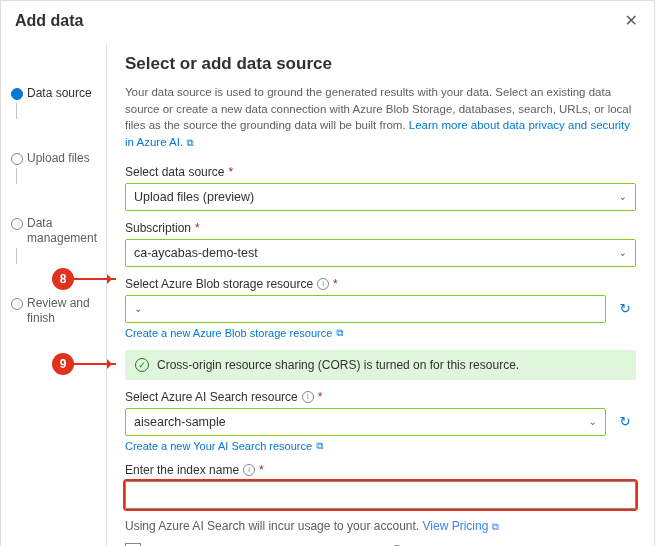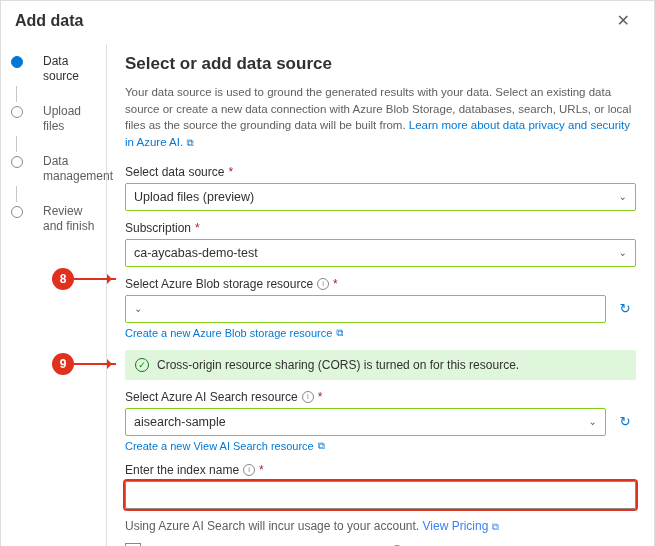--- a/index.html
+++ b/index.html
@@ -1,23 +1,23 @@
 <!DOCTYPE html>
 <html><head>
 <meta charset="utf-8">
 <style>
   * { box-sizing: border-box; margin: 0; padding: 0; }
   body { font-family: "Segoe UI", -apple-system, Arial, sans-serif; font-size: 13px; color: #323130; background: #fff; width: 655px; height: 546px; overflow: hidden; }
   .dialog { width: 100%; height: 100%; display: flex; flex-direction: column; border: 1px solid #ddd; }
-  .header { display:flex; align-items:center; justify-content:space-between; padding: 10px 24px 14px 14px; }
+  .header { display:flex; align-items:center; justify-content:space-between; padding: 10px 16px 14px 14px; }
   .header .title { font-size: 16px; font-weight: 600; }
   .close { font-size: 16px; color: #605e5c; cursor:pointer; background:none; border:none; }
   .body { flex: 1; display: flex; overflow:hidden; }
   .stepper { width: 106px; border-right: 1px solid #e1dfdd; padding: 10px 10px; font-size: 12px; color:#605e5c; }
-  .step { display:flex; align-items:flex-start; gap:20px; margin-bottom:2px; }
+  .step { display:flex; align-items:flex-start; gap:4px; margin-bottom:2px;margin-top:32px; }
   .dot { width:12px; height:12px; border:1px solid #8a8886; border-radius:50%; margin-top:2px; flex:0 0 12px; background:#fff; }
   .step.active .dot { background:#0078d4; border-color:#0078d4; }
   .step.active { color:#323130; }
   .connector { width:1px; height:16px; background:#c8c6c4; margin-left:5px; margin-bottom:2px; }
   .step-label { line-height:1.25; }
   .main { flex:1; padding: 10px 18px 0 18px; overflow-y:auto; }
   .main h2 { font-size: 17px; font-weight:600; margin-bottom: 10px; }
   .desc { font-size:11.5px; color:#605e5c; line-height:1.45; margin-bottom:14px; }
   .desc a { color:#0078d4; text-decoration:none; }
   .field { margin-bottom: 10px; }
@@ -139,21 +139,21 @@
         <div class="select-row">
           <div class="select">
             <span>aisearch-sample</span>
             <span class="caret">⌄</span>
           </div>
           <button class="refresh">
                 <span>↻</span>
               </button>
         </div>
         <a href="#" class="link-create">
-              <span>Create a new View AI Search resource</span> 
+              <span>Create a new Your AI Search resource</span> 
               <span class="ext-icon">⧉</span>
             </a>
       </div>
 
       <div class="field">
         <div class="label">
               <span>Enter the index name</span> 
               <span class="info-icon">i</span> 
               <span class="req">*</span>
             </div>

